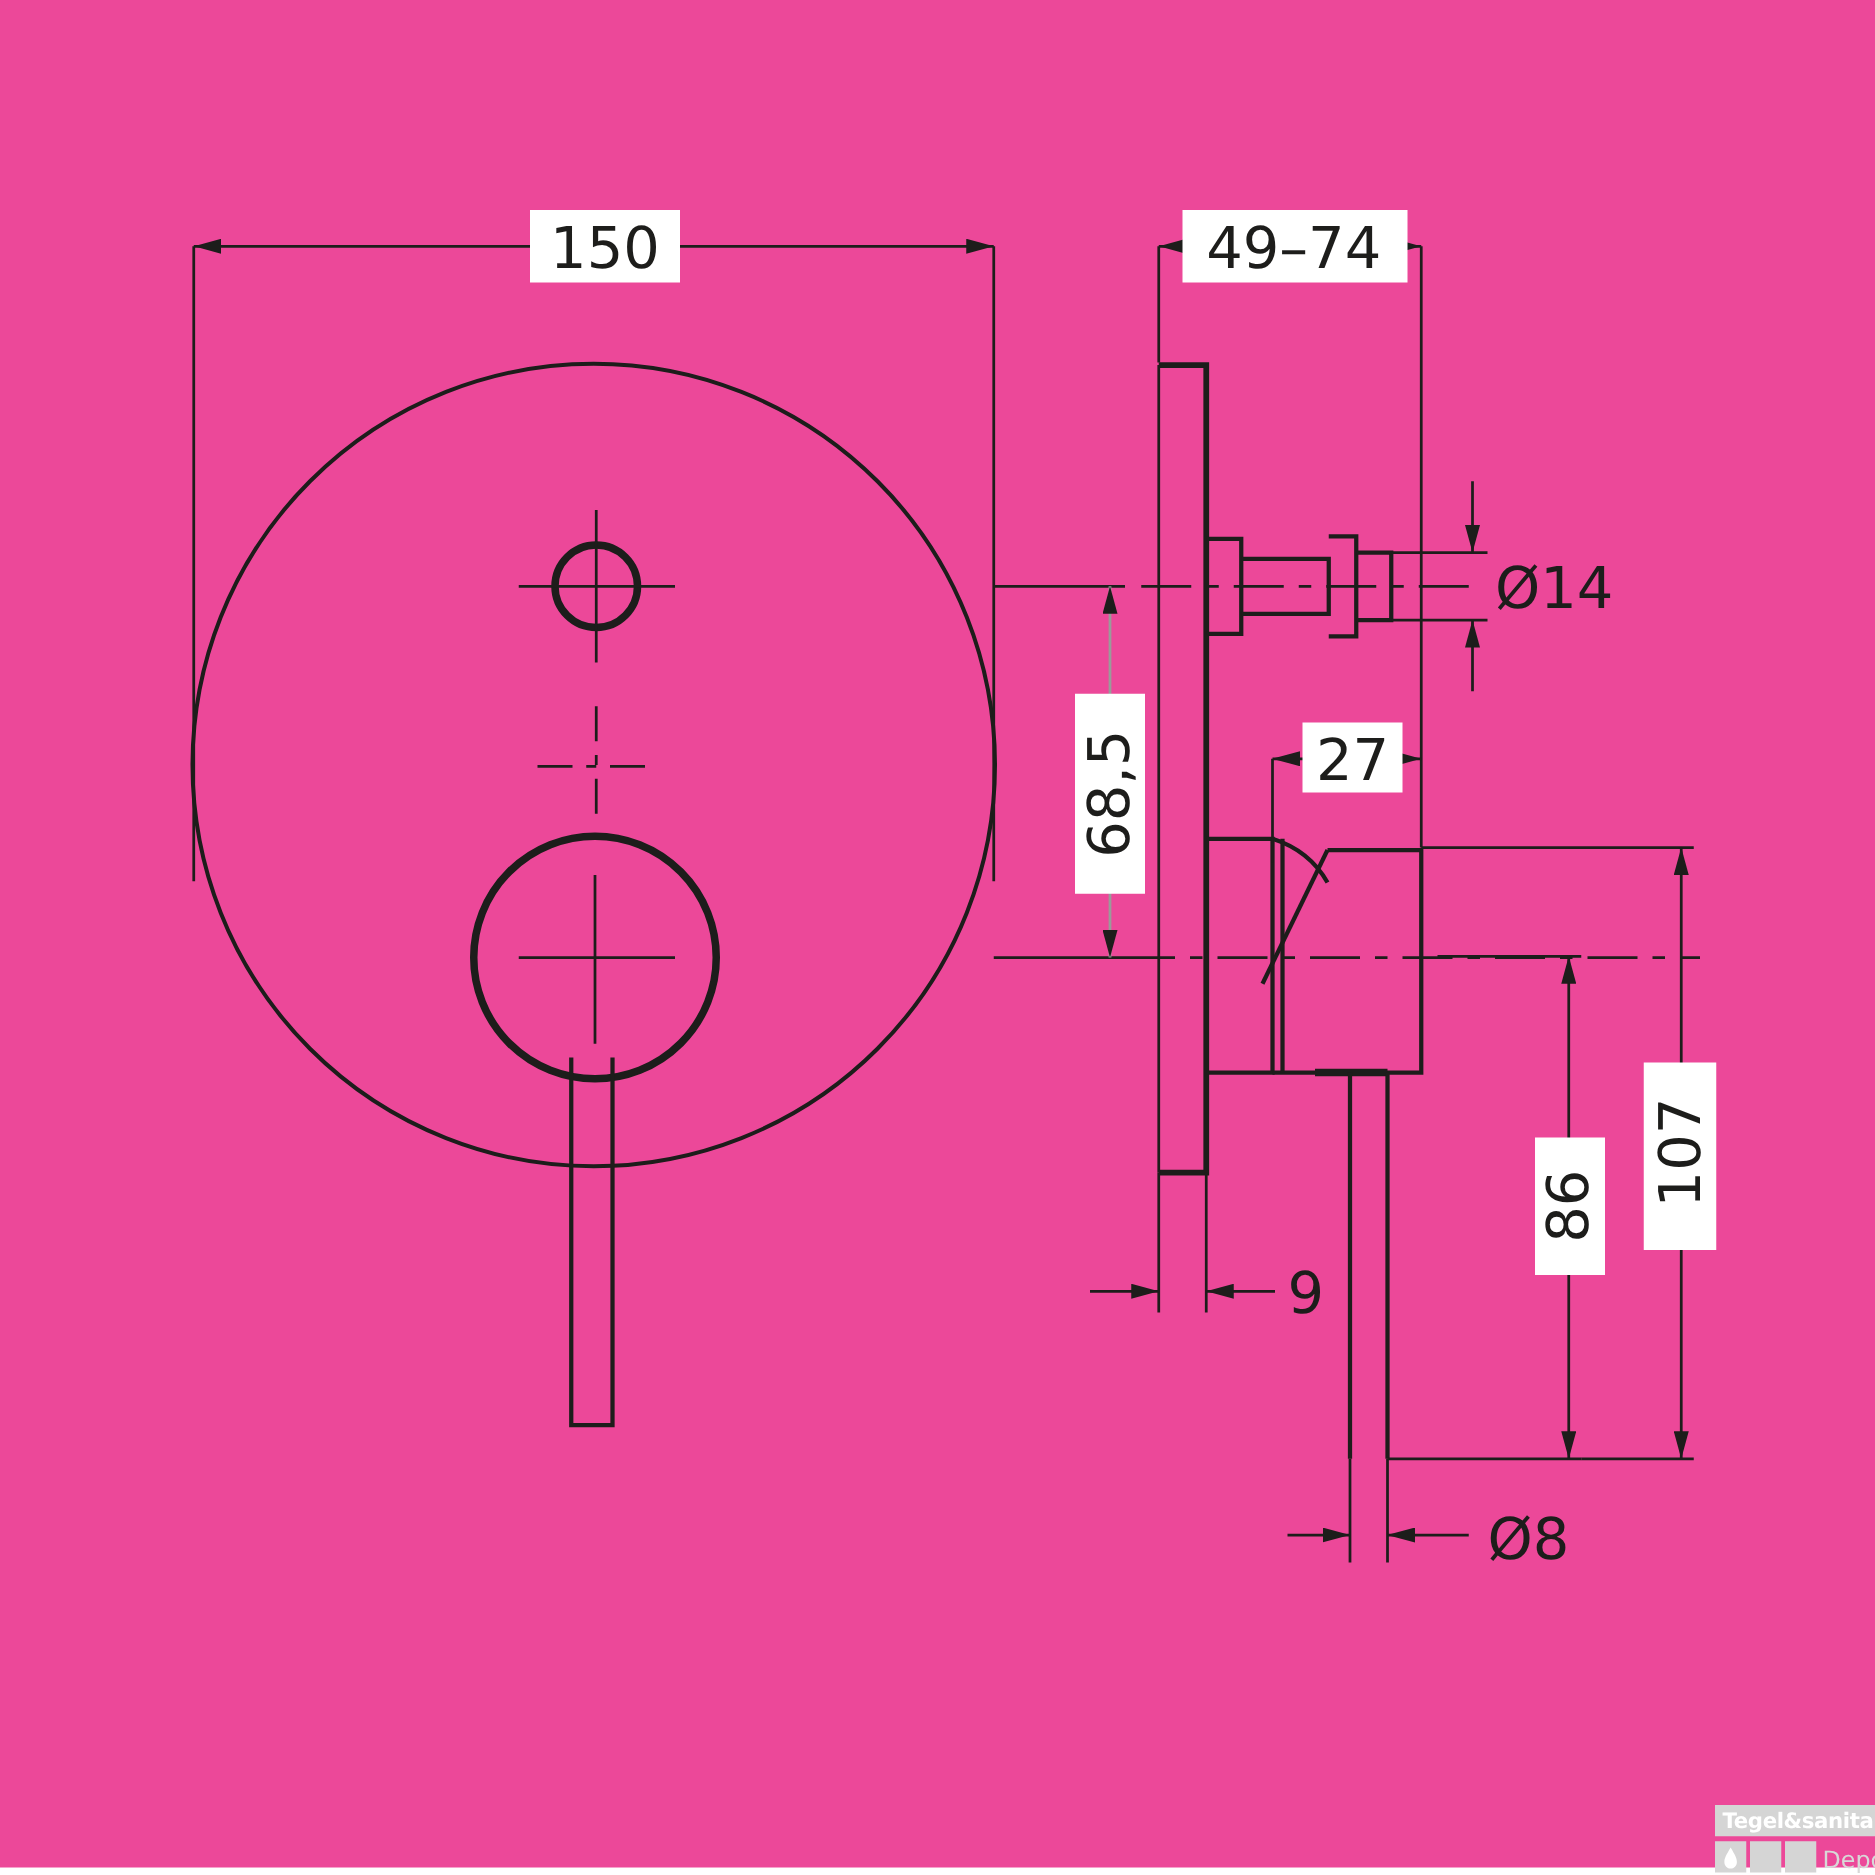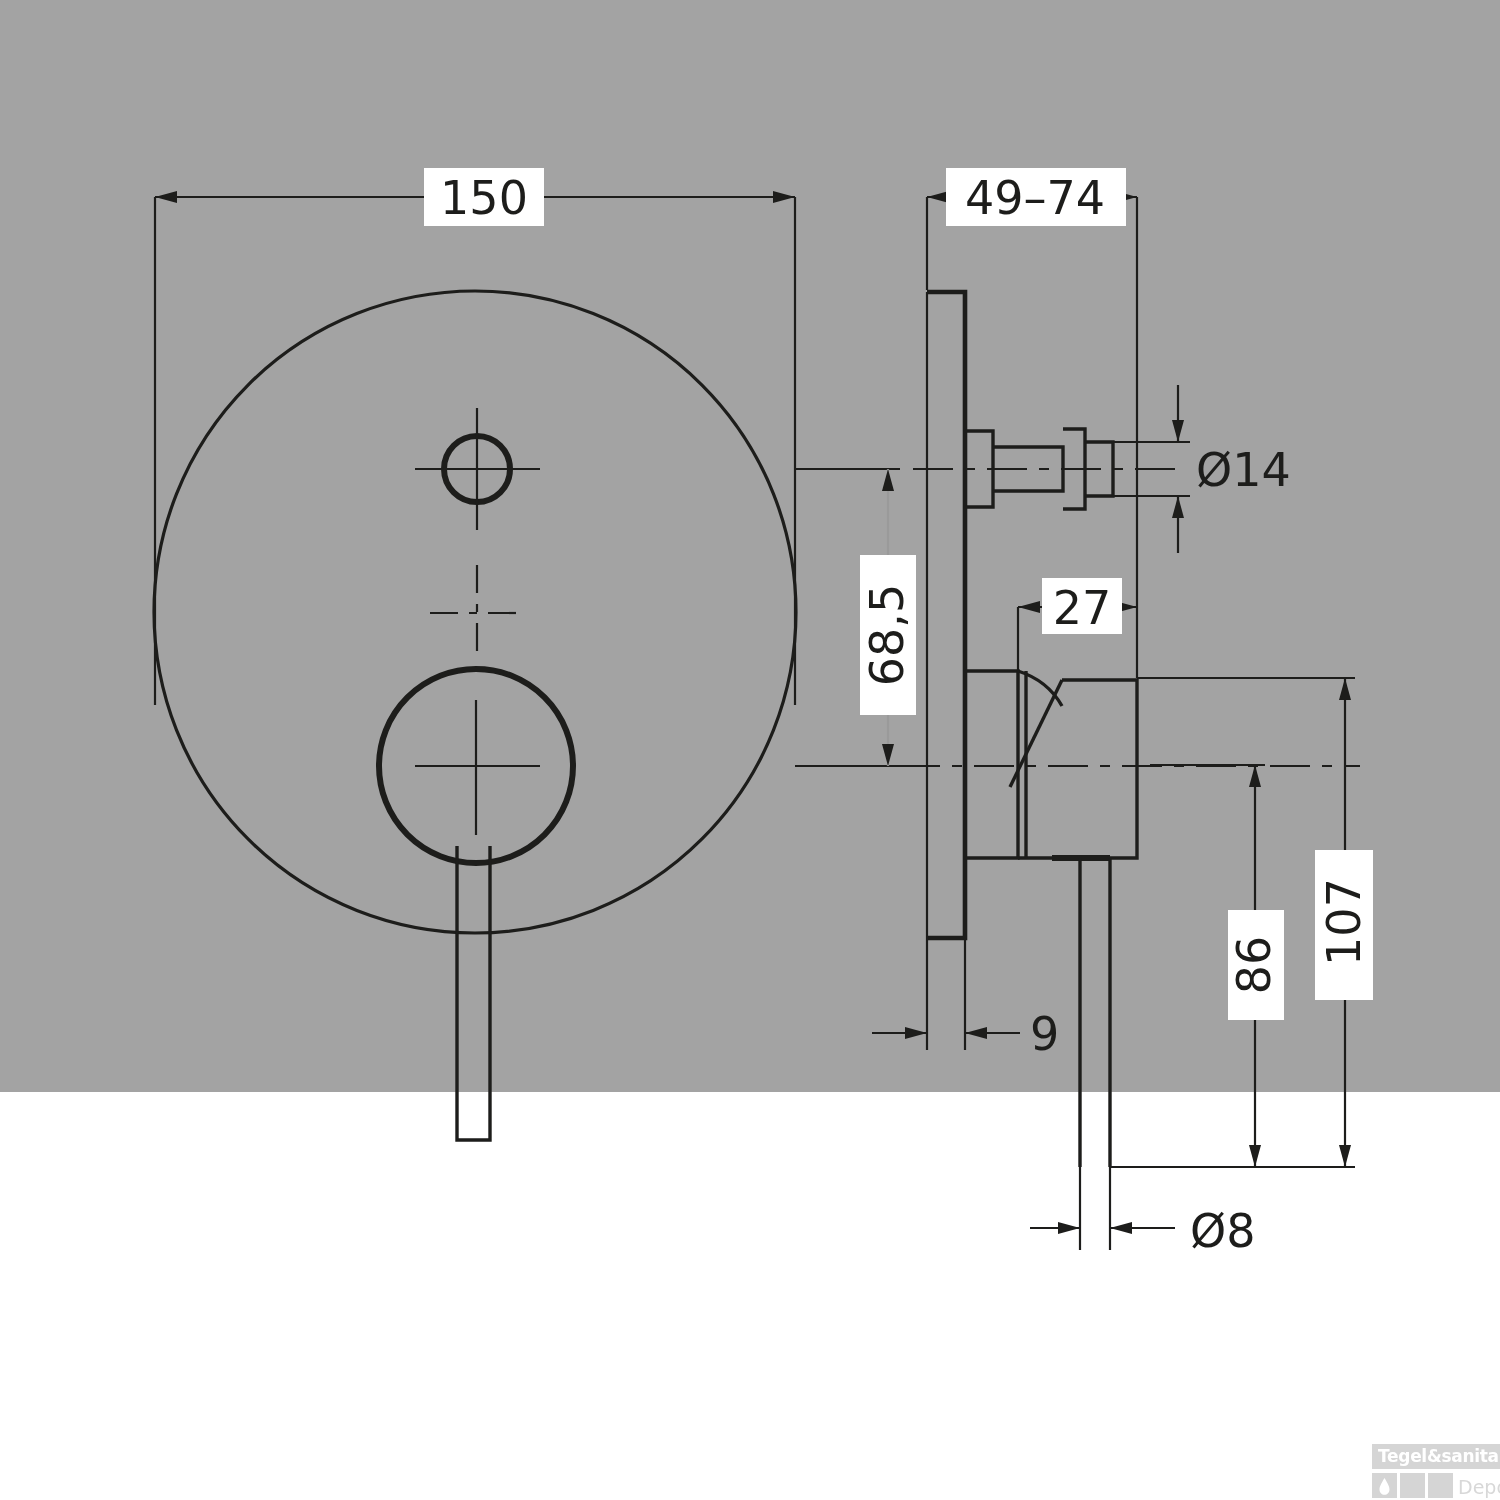--- a/index.html
+++ b/index.html
@@ -1,18 +1,18 @@
 <!DOCTYPE html>
 <html><head>
 <meta charset="utf-8">
 <style>
   html,body{margin:0;padding:0;background:#ffffff;}
   body{width:1500px;height:1500px;overflow:hidden;
        font-family:"DejaVu Sans","Liberation Sans",sans-serif;}
-  #stage{position:relative;width:1500px;height:1092px;background:#a3a3a3;}
+  #stage{position:relative;width:1500px;height:1494px;background:#ec4899;}
   svg{display:block;}
   .dimtext{font-family:"DejaVu Sans","Liberation Sans",sans-serif;
            font-size:46px;fill:#1d1d1b;}
   .wm-bar{font-family:"DejaVu Sans","Liberation Sans",sans-serif;
           font-size:17px;font-weight:bold;fill:#ffffff;letter-spacing:-0.3px;}
   .wm-depot{font-family:"DejaVu Sans","Liberation Sans",sans-serif;
             font-size:19px;fill:#d8d8d8;}
 </style>
 </head>
 <body>

